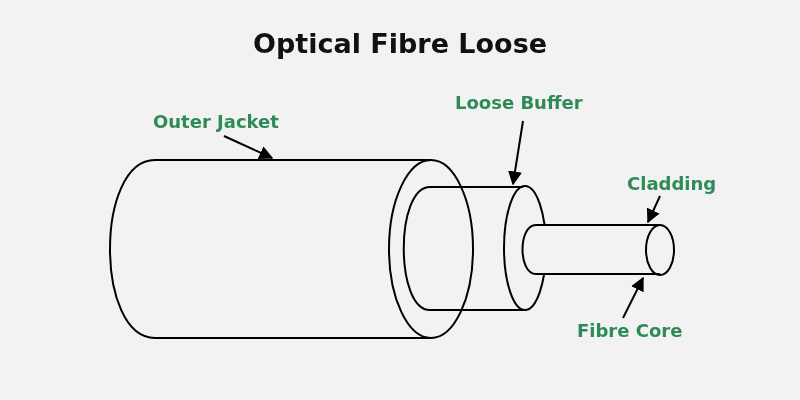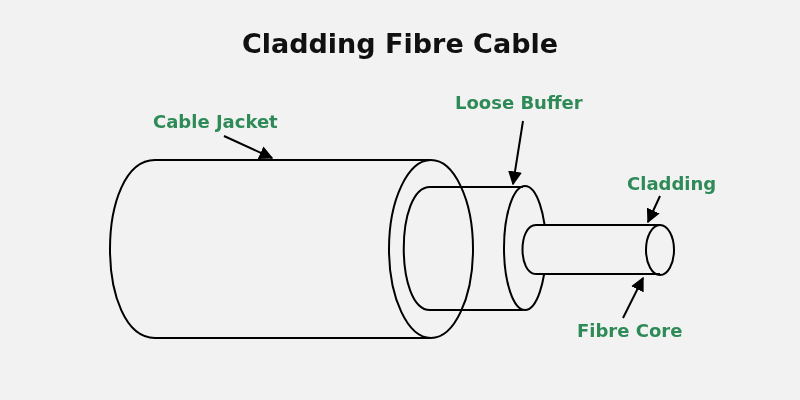--- a/index.html
+++ b/index.html
@@ -18,21 +18,21 @@
       position: absolute; font-size: 18px; font-weight: bold; color: #2e8b57;
       white-space: nowrap;
     }
     svg.diagram { position: absolute; left: 0; top: 0; }
     .stroke { fill: none; stroke: #000; stroke-width: 2; }
   </style>
 </head>
 <body>
 
 <div class="canvas">
-  <div class="title">Cladding Fibre Cable</div>
+  <div class="title">Optical Fibre Loose</div>
 
   <svg class="diagram" width="800" height="400" viewBox="0 0 800 400">
     <defs>
       <marker id="arrow" viewBox="0 0 10 10" refX="9" refY="5" markerWidth="7" markerHeight="7" orient="auto-start-reverse">
         <path d="M0,0 L10,5 L0,10 z" fill="#000"></path>
       </marker>
     </defs>
 
     <g>
       <path class="stroke" d="M155,160 L430,160 M155,338 L430,338"></path>
@@ -52,17 +52,17 @@
       <path class="stroke" d="M536,225 C518,225 518,274 536,274"></path>
       <ellipse class="stroke" cx="660" cy="250" rx="14" ry="25"></ellipse>
     </g>
 
     <line class="stroke" x1="224" y1="136" x2="272" y2="158" marker-end="url(#arrow)"></line>
     <line class="stroke" x1="523" y1="121" x2="513" y2="184" marker-end="url(#arrow)"></line>
     <line class="stroke" x1="660" y1="196" x2="648" y2="222" marker-end="url(#arrow)"></line>
     <line class="stroke" x1="623" y1="318" x2="643" y2="278" marker-end="url(#arrow)"></line>
   </svg>
 
-  <div class="lbl" style="left:153px; top:111px;">Cable Jacket</div>
+  <div class="lbl" style="left:153px; top:111px;">Outer Jacket</div>
   <div class="lbl" style="left:455px; top:92px;">Loose Buffer</div>
   <div class="lbl" style="left:577px; top:320px;">Fibre Core</div>
   <div class="lbl" style="left:627px; top:173px;">Cladding</div>
 </div>
 
 </body></html>

